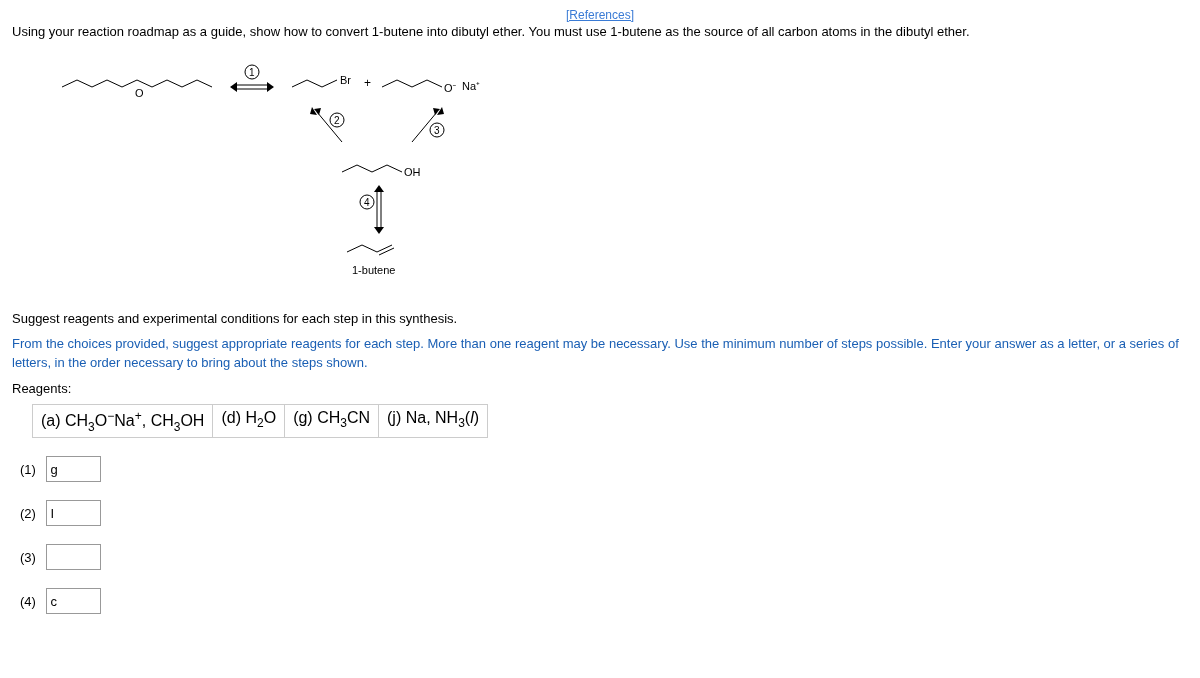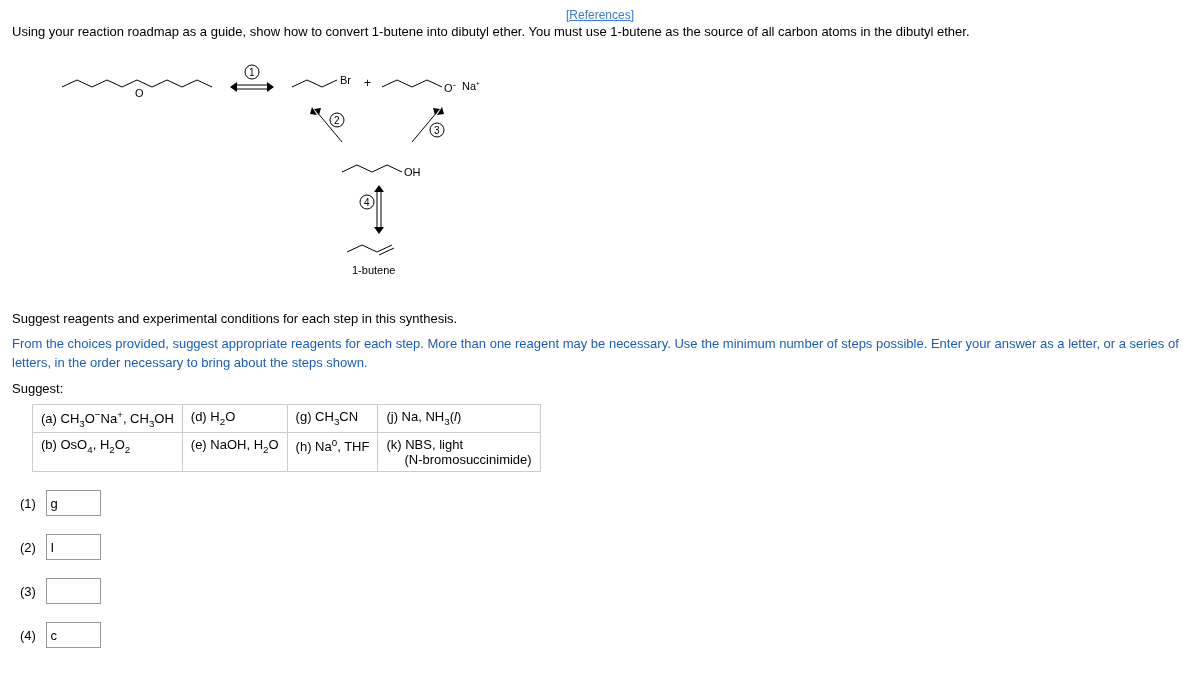--- a/index.html
+++ b/index.html
@@ -33,21 +33,21 @@
     line-height: 1.5;
     margin: 8px 0;
   }
   .reagent-table {
     border-collapse: collapse;
     margin: 8px 0 10px 20px;
   }
   .reagent-table td {
     border: 1px solid #ccc;
     padding: 4px 8px;
-    font-size: 13px;
+    font-size: 16px;
     vertical-align: top;
   }
   .answer-row {
     margin: 18px 0 18px 8px;
   }
   .answer-row label {
     margin-right: 6px;
   }
   .answer-input {
     width: 45px;
@@ -111,35 +111,29 @@
 
   <polyline points="305,200 320,193 335,200" stroke="#000" fill="none"></polyline>
   <line x1="335" y1="200" x2="350" y2="193" stroke="#000"></line>
   <line x1="337" y1="203" x2="352" y2="196" stroke="#000"></line>
   <text x="310" y="222" font-size="11">1-butene</text>
 </svg>
 </div>
 
 <div class="suggest-text">Suggest reagents and experimental conditions for each step in this synthesis.</div>
 <div class="italic-instr">From the choices provided, suggest appropriate reagents for each step. More than one reagent may be necessary. Use the minimum number of steps possible. Enter your answer as a letter, or a series of letters, in the order necessary to bring about the steps shown.</div>
-<div>Suggest:</div>
+<div>Reagents:</div>
 
 <table class="reagent-table">
   <tbody>
       <tr>
     <td>(a) CH<sub>3</sub>O<sup>−</sup>Na<sup>+</sup>, CH<sub>3</sub>OH</td>
     <td>(d) H<sub>2</sub>O</td>
     <td>(g) CH<sub>3</sub>CN</td>
     <td>(j) Na, NH<sub>3</sub>(<i>l</i>)</td>
-  </tr>
-  <tr>
-    <td>(b) OsO<sub>4</sub>, H<sub>2</sub>O<sub>2</sub></td>
-    <td>(e) NaOH, H<sub>2</sub>O</td>
-    <td>(h) Na<sup>0</sup>, THF</td>
-    <td>(k) NBS, light<br>&nbsp;&nbsp;&nbsp;&nbsp;&nbsp;(N-bromosuccinimide)</td>
   </tr>
 </tbody>
   </table>
 
 <div class="answer-row">
   <label>(1)</label>
   <input class="answer-input" value="g" style="">
 </div>
 <div class="answer-row">
   <label>(2)</label>

